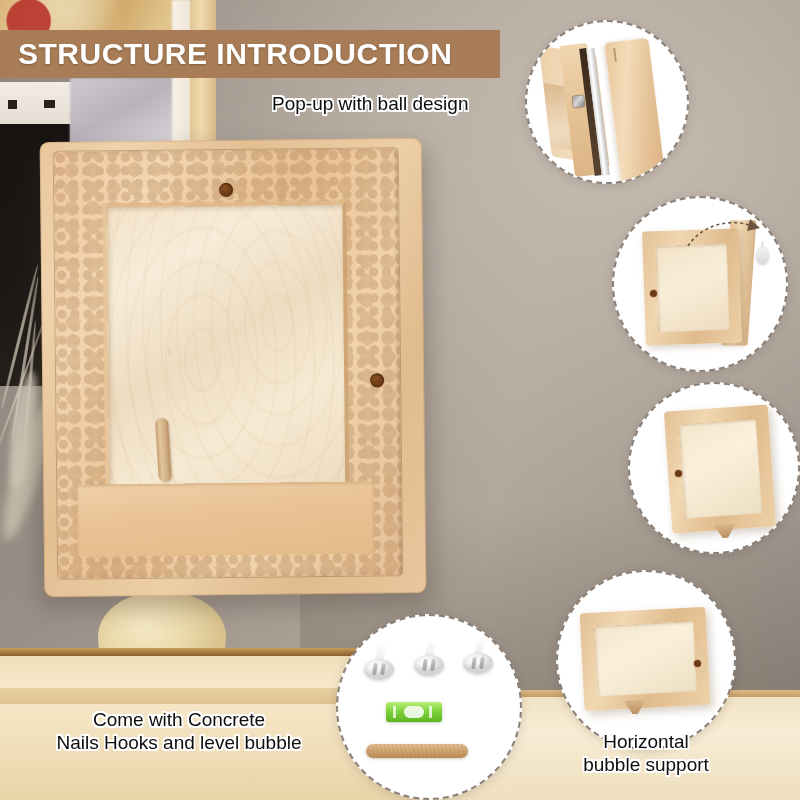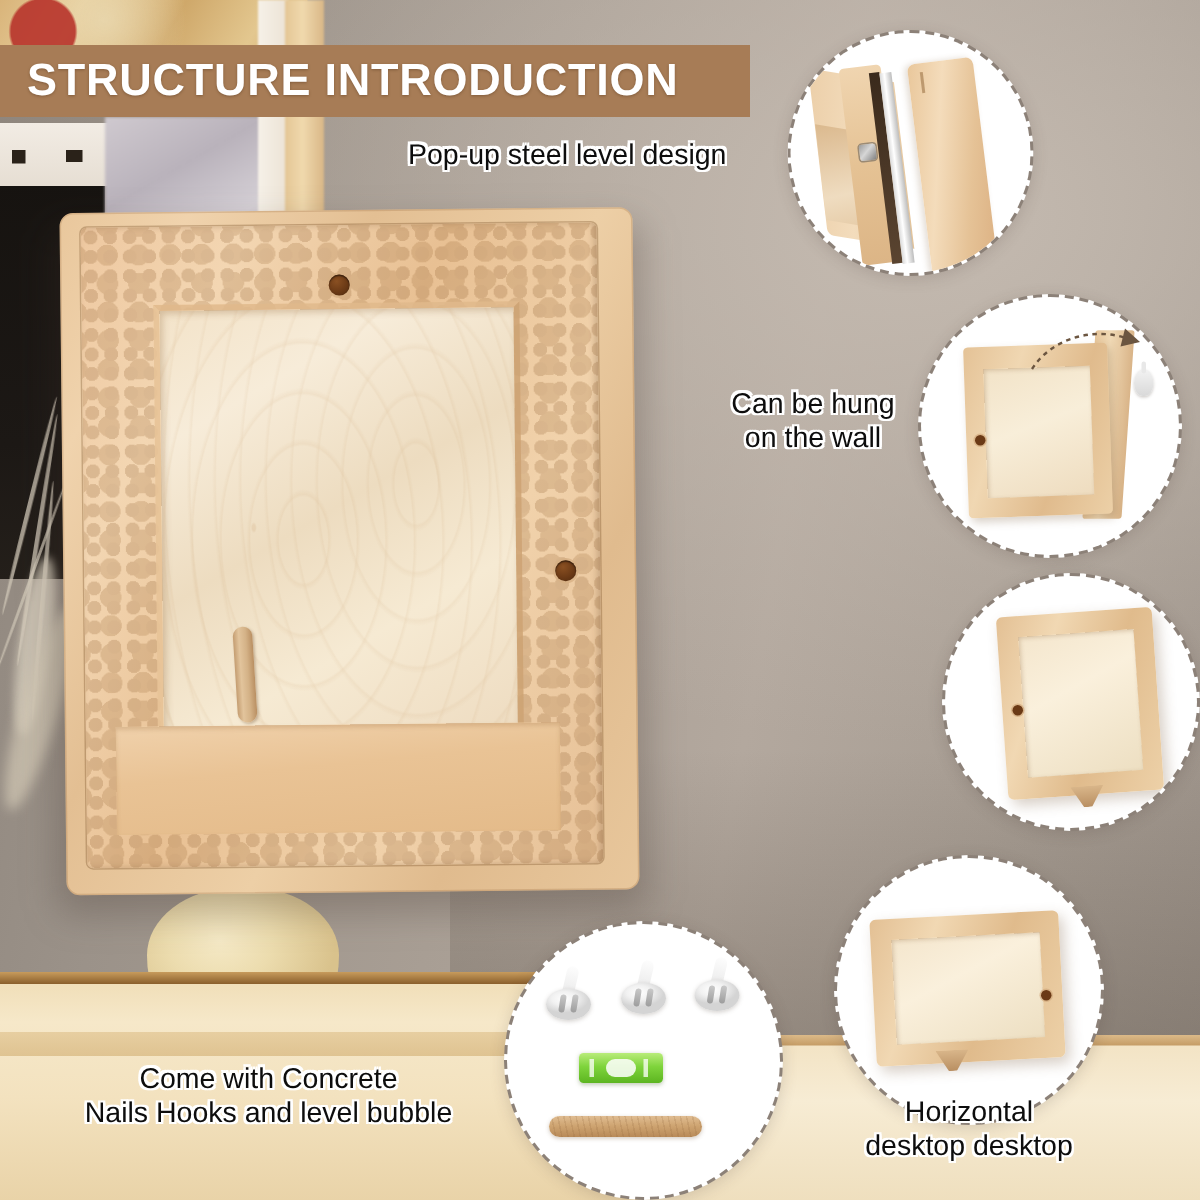--- a/index.html
+++ b/index.html
@@ -489,21 +489,19 @@
         <span class="pin"></span>
         <span class="base"></span>
         <span class="n1"></span>
         <span class="n2"></span>
       </div>
       <div class="level"></div>
       <div class="rod"></div>
     </div>
   </div>
 
-  <div class="label" id="lbl-ball">Pop-up steel level design</div>
-  <div class="label" id="lbl-wall">Can be hung
-on the wall</div>
+  <div class="label" id="lbl-ball">Pop-up with ball design</div>
   <div class="label" id="lbl-acc">Come with Concrete
 Nails Hooks and level bubble</div>
   <div class="label" id="lbl-horz">Horizontal
-desktop desktop</div>
+bubble support</div>
 
 </div>
 
 </body></html>

